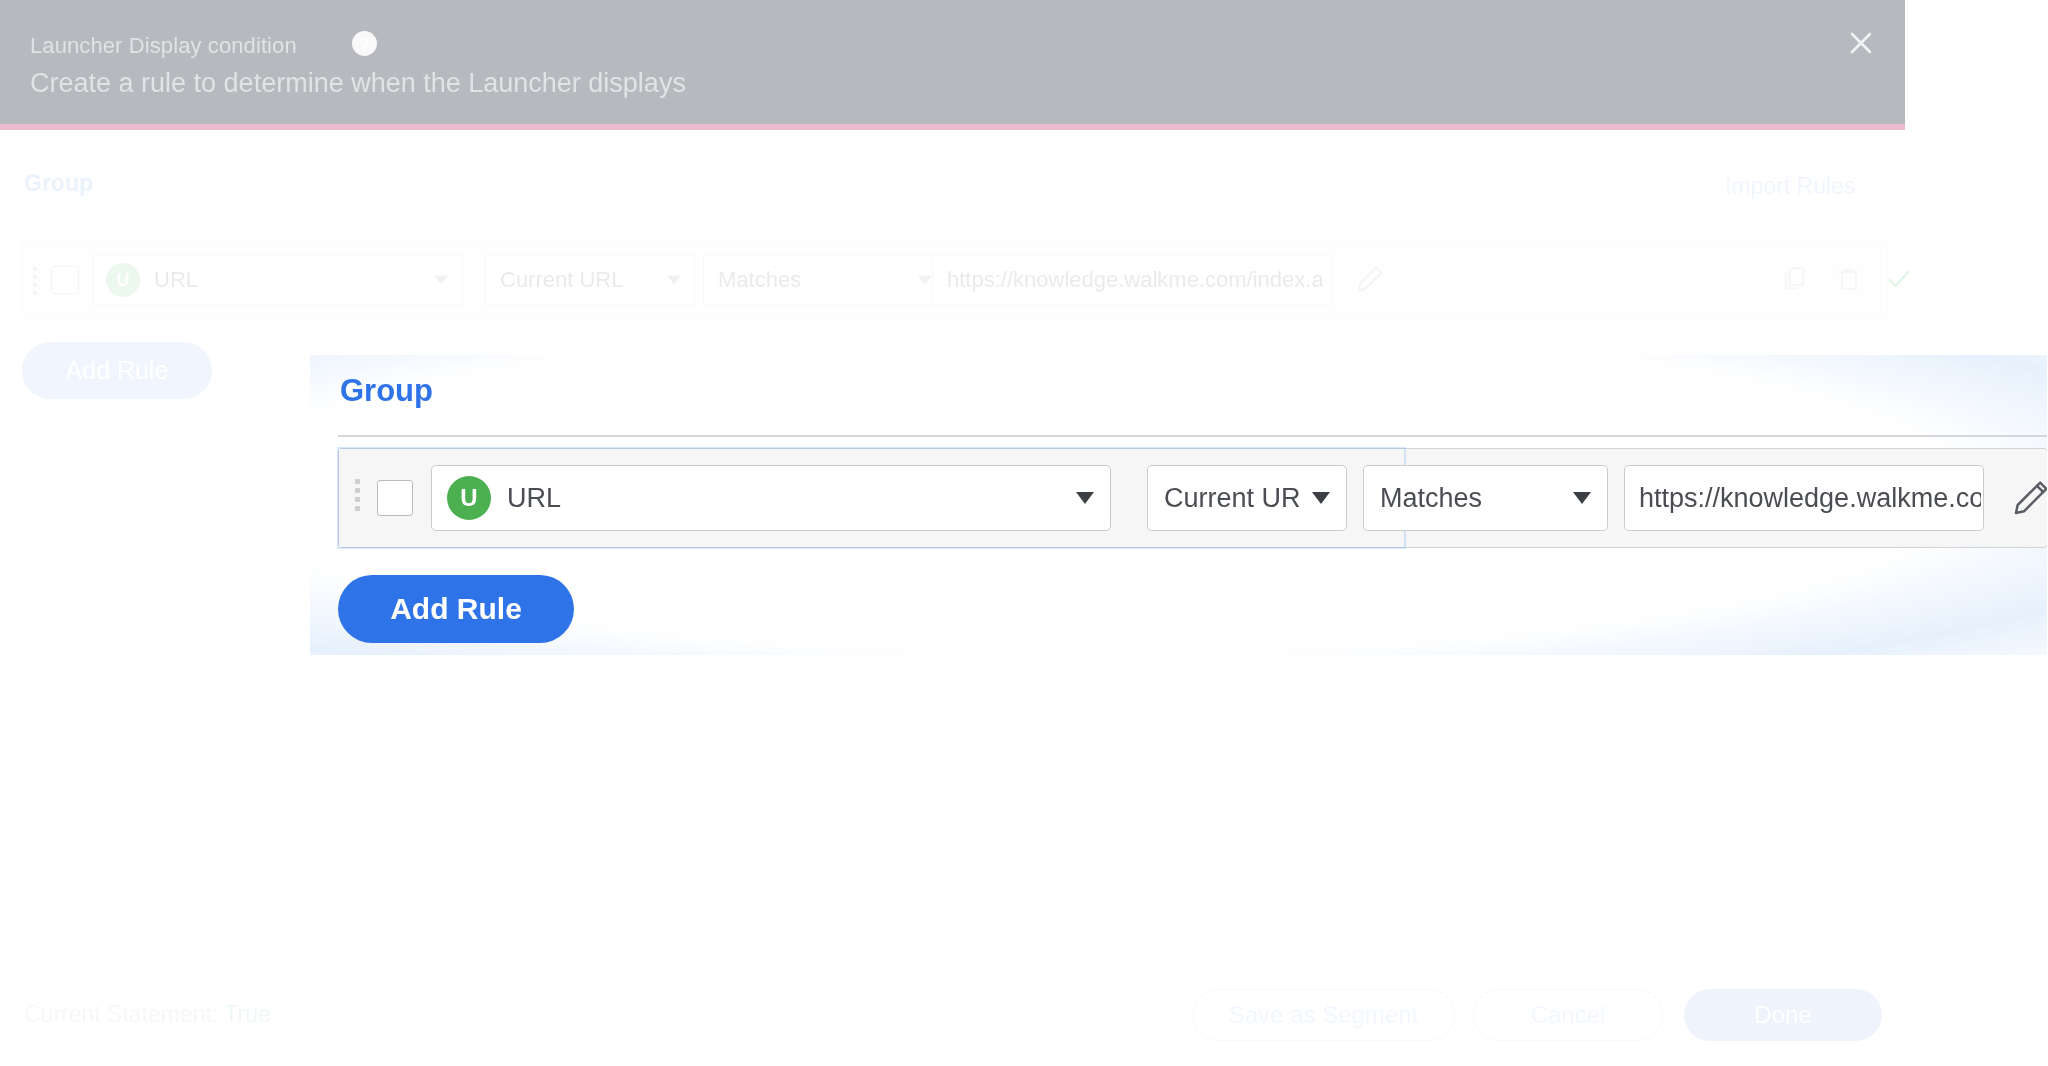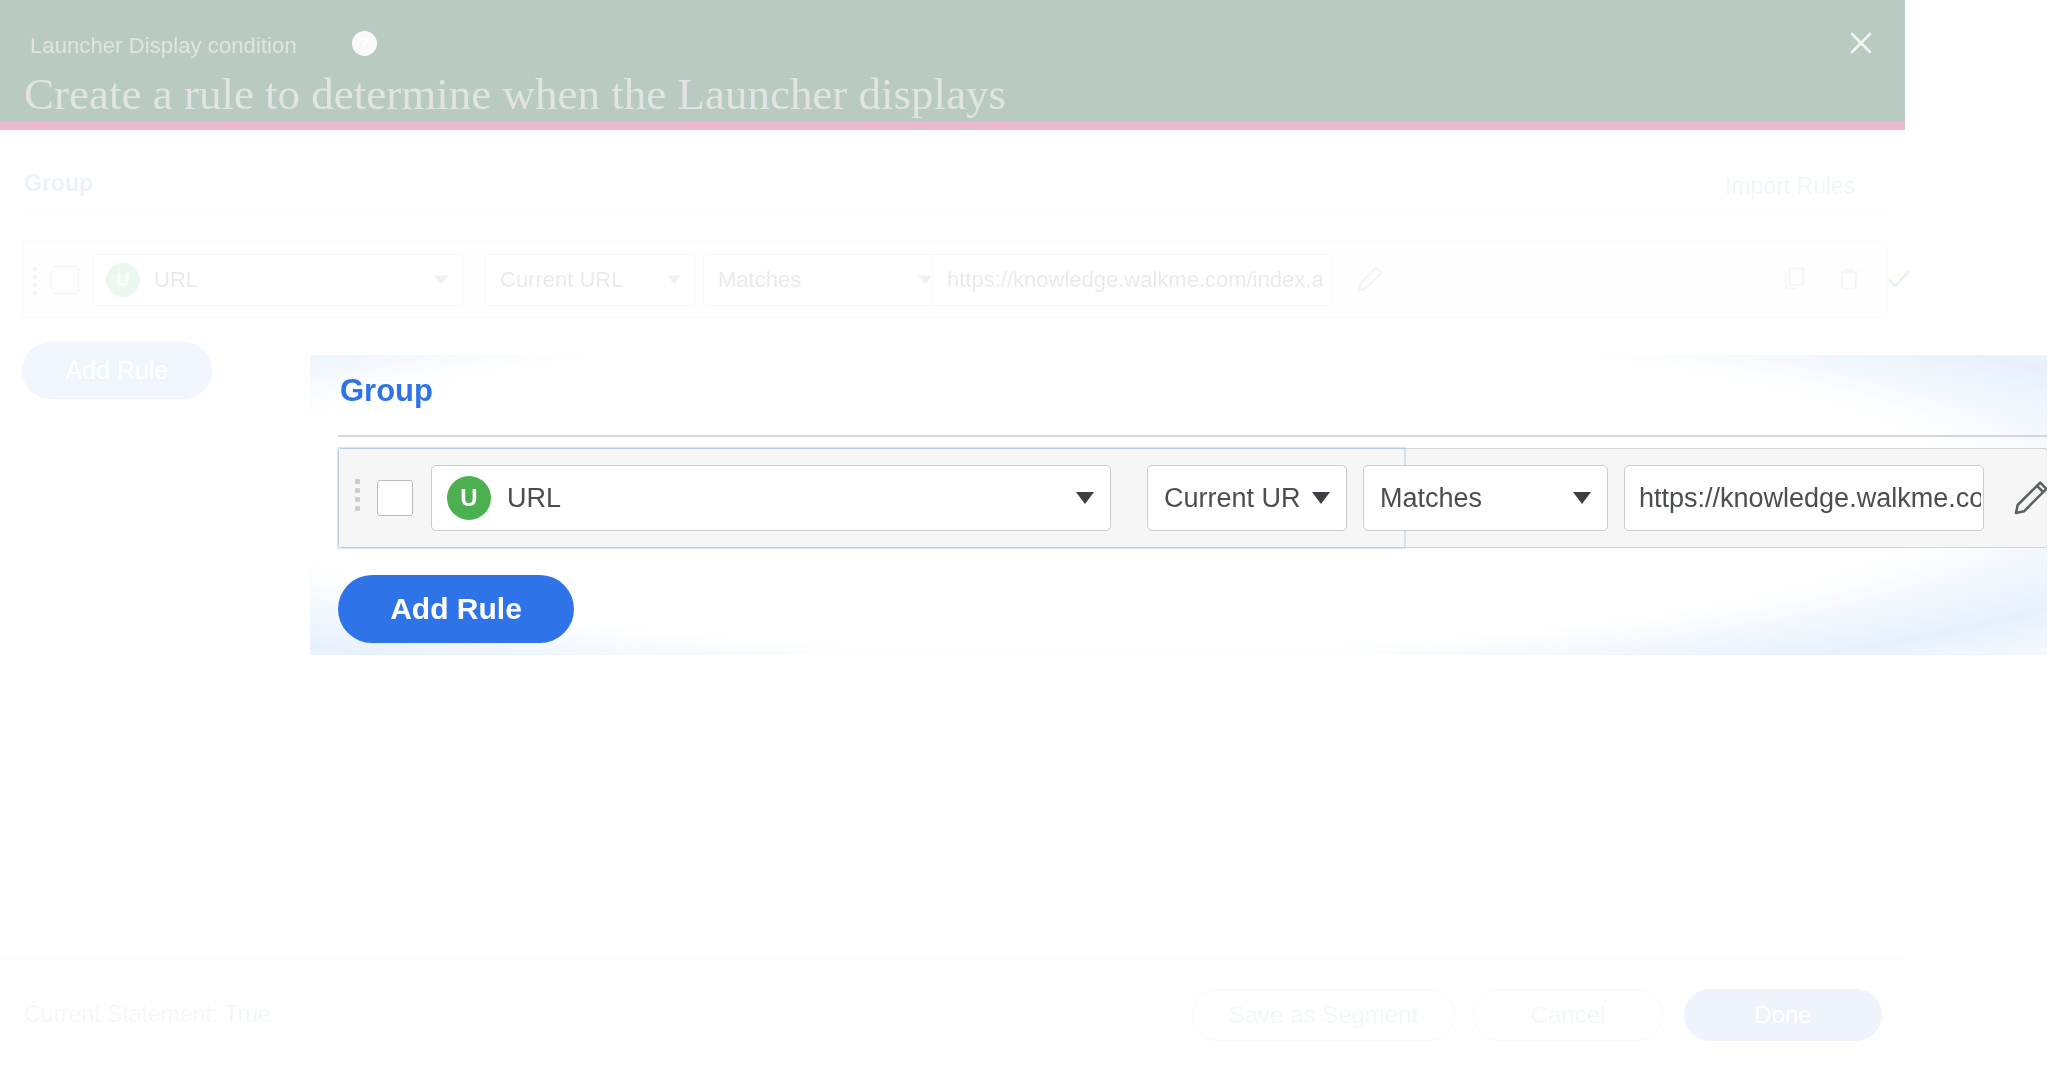--- a/index.html
+++ b/index.html
@@ -21,22 +21,22 @@
 
   
   .faded { opacity: 0.30; }
 
   
   .dlg-header {
     position: absolute;
     left: 0; top: 0;
     width: 1905px;
     height: 130px;
-    border-bottom: 8px solid #be185d;
-    background: #14532d;
+    border-bottom: 6px solid #be185d;
+    background: #0f172a;
   }
   .hdr-eyebrow {
     position: absolute;
     left: 30px; top: 33px;
     font-size: 22px;
     color: #9aa0a6;
     letter-spacing: 0.1px;
     white-space: nowrap;
   }
   .help-icon {
@@ -46,26 +46,25 @@
     border-radius: 50%;
     background: #e9eaec;
     color: #ffffff;
     font-size: 17px;
     line-height: 25px;
     text-align: center;
     font-weight: 700;
   }
   .hdr-title {
     position: absolute;
-    left: 24px; top: 68px;
-    font-size: 45px;
+    left: 30px; top: 68px;
+    font-size: 27px;
     color: #9aa0a6;
     font-weight: 400;
     white-space: nowrap;
-    font-family: Liberation Serif, serif;
   }
   .close-btn {
     position: absolute;
     left: 1840px; top: 22px;
     width: 42px; height: 42px;
     cursor: pointer;
   }
   .close-btn svg { display: block; }
 
   

